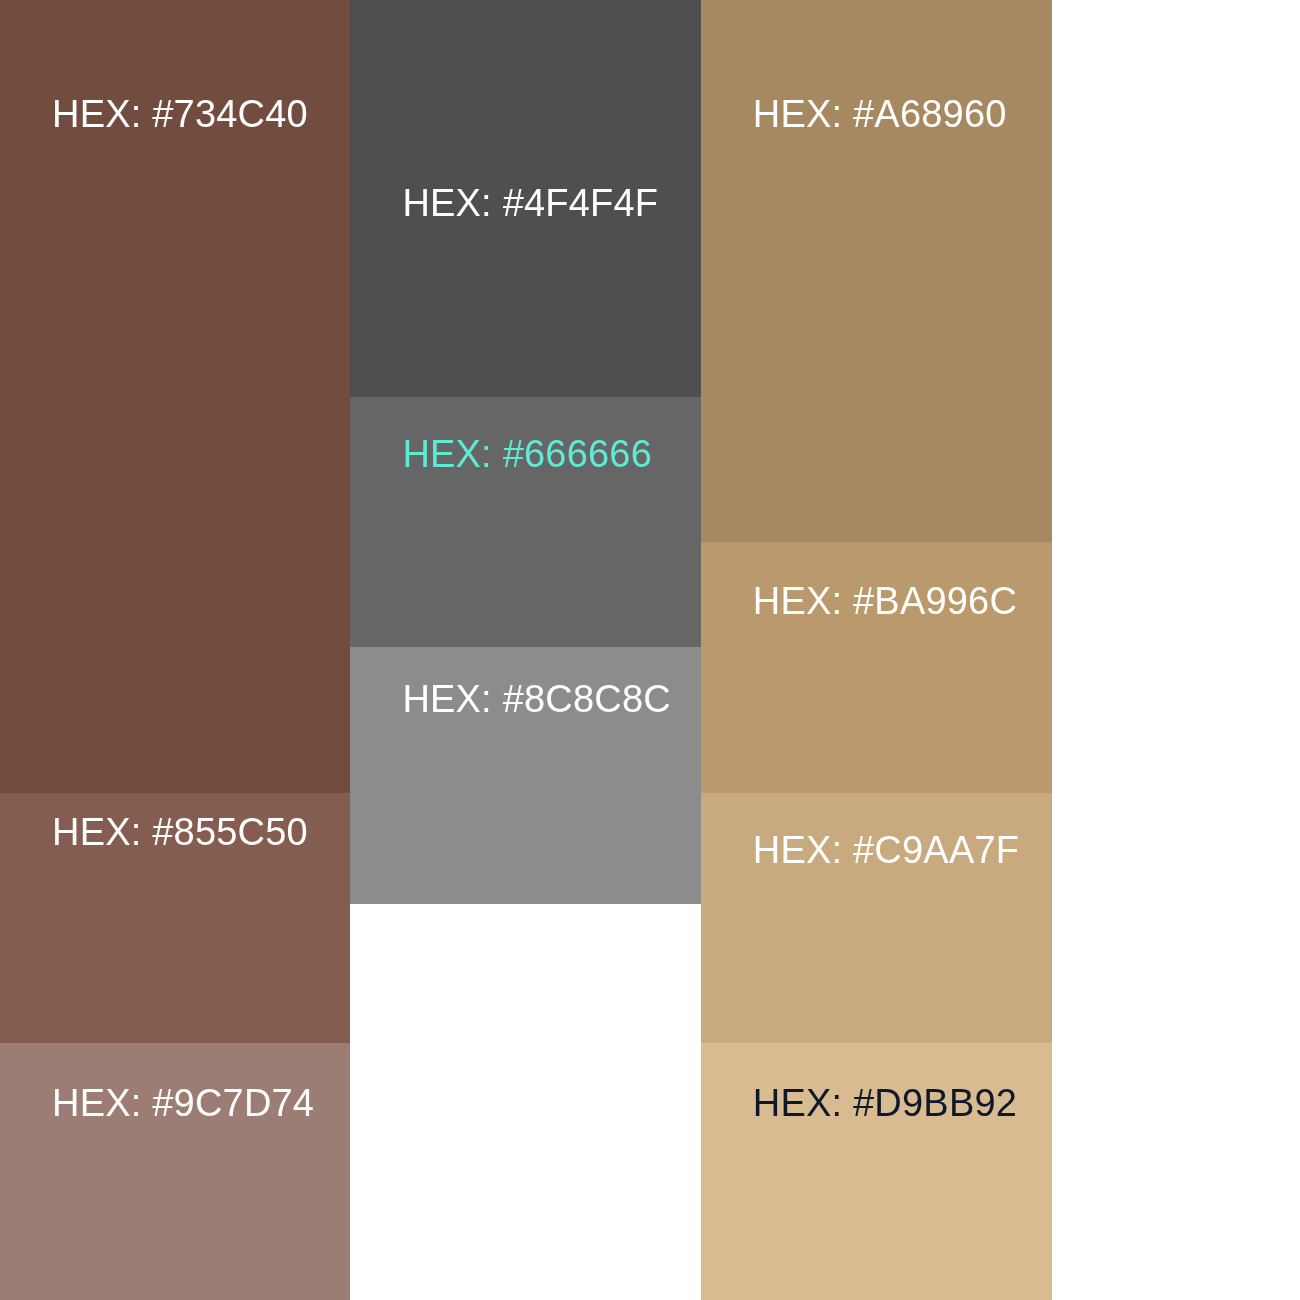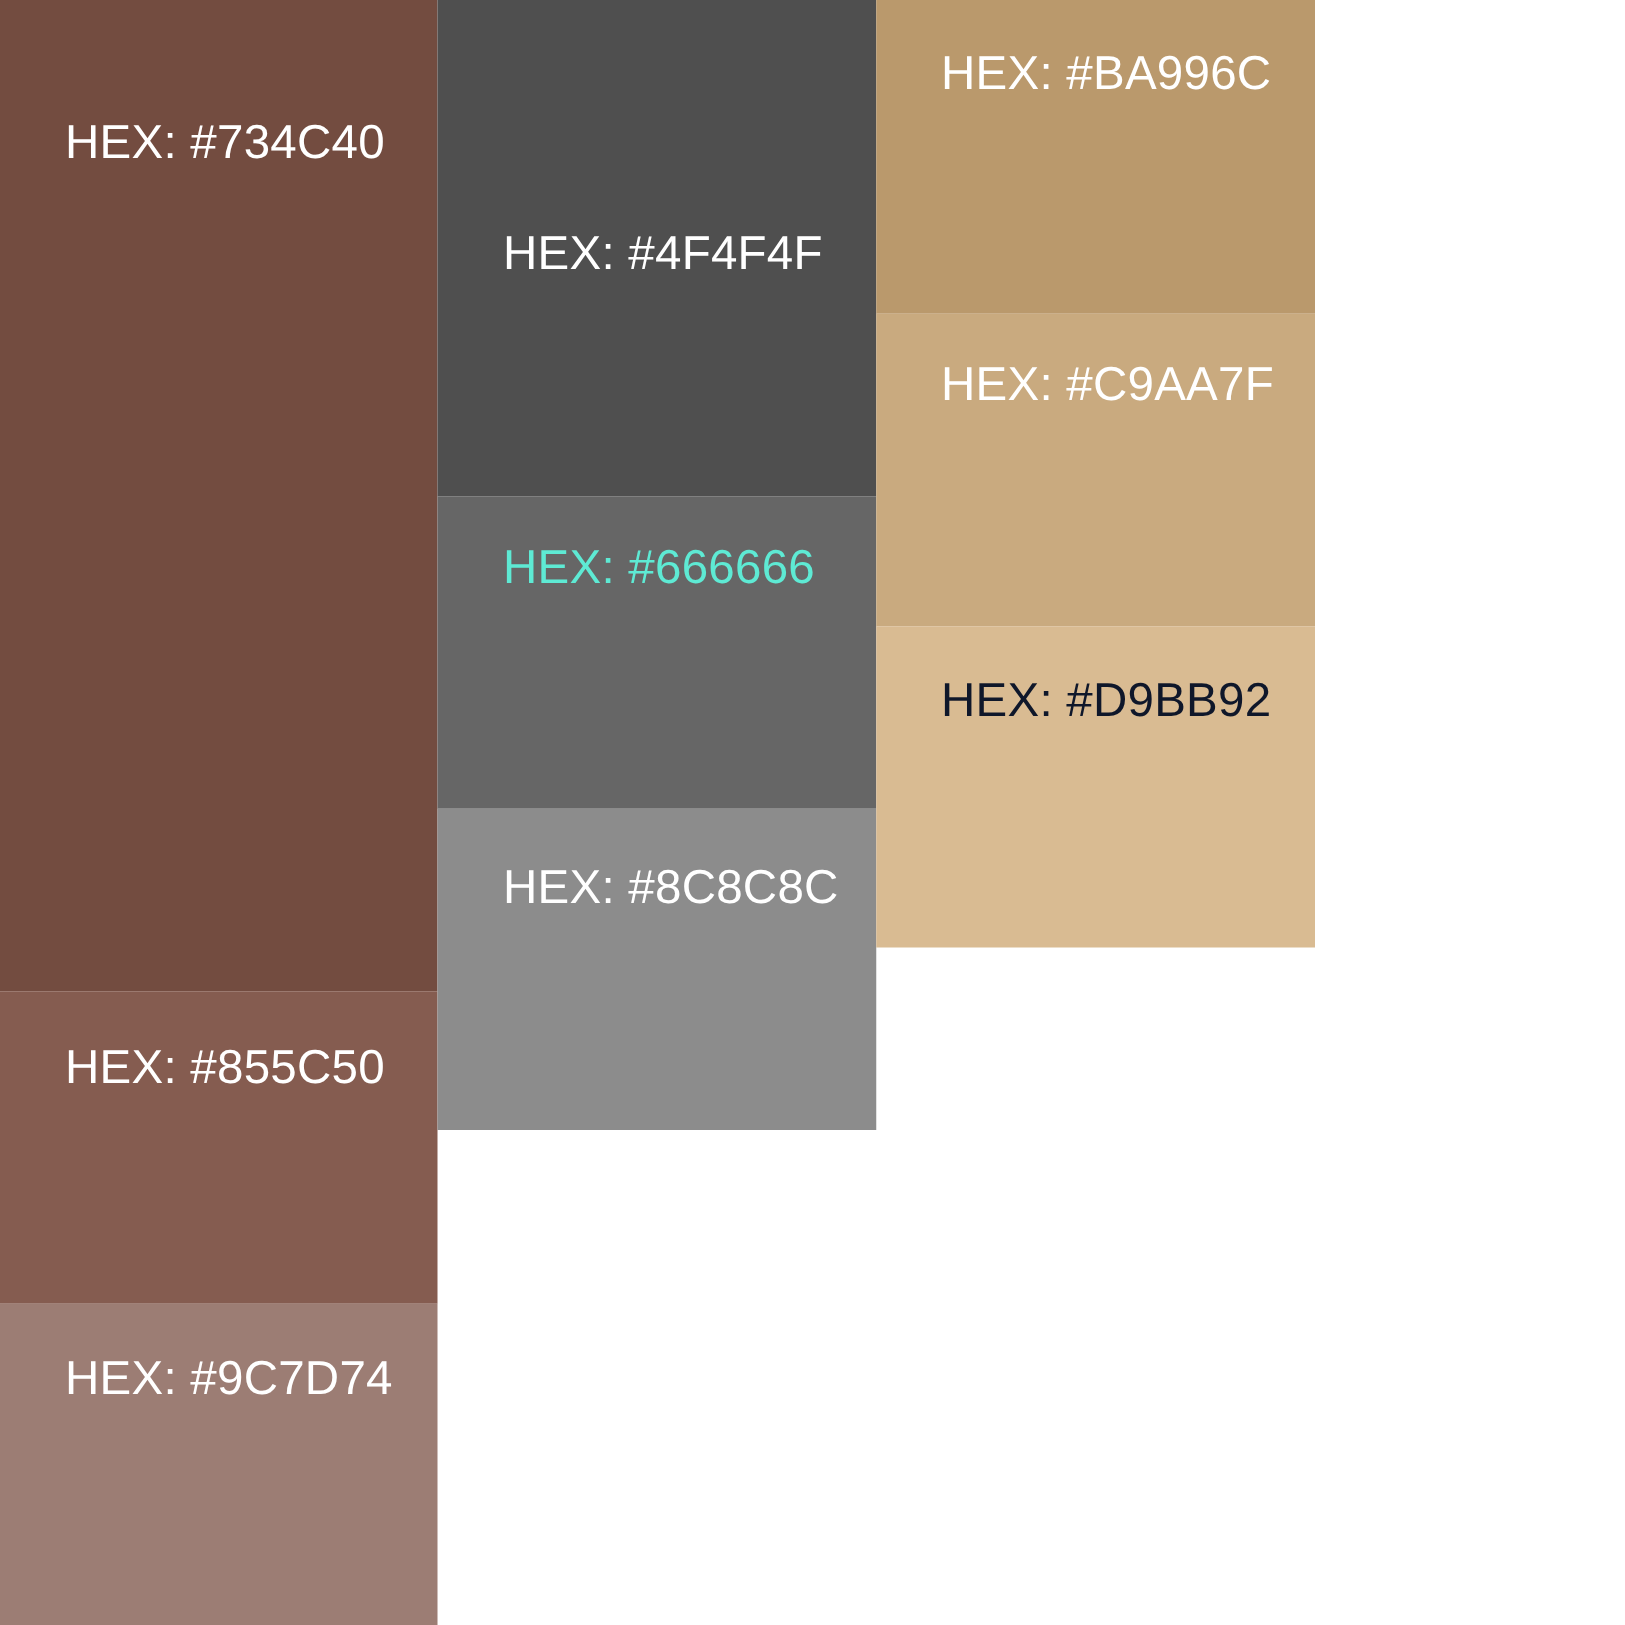--- a/index.html
+++ b/index.html
@@ -48,38 +48,41 @@
 </style>
 </head>
 <body>
 
 <div id="palette-board" style="width: 1052px; height: 1300px;">
     <div class="palette-column" style="width: 433px;">
       <div class="swatch" style="height: 793px; background-color: rgb(115, 76, 64);">
         <span class="swatch-label" style="top: 95px; left: 52px; color: rgb(255, 255, 255); font-size: 38px;">HEX: #734C40</span>
       </div>
       <div class="swatch" style="height: 250px; background-color: rgb(133, 92, 80);">
-        <span class="swatch-label" style="top: 42px; left: 52px; color: rgb(255, 255, 255); font-size: 38px;">HEX: #855C50</span>
+        <span class="swatch-label" style="top: 20px; left: 52px; color: rgb(255, 255, 255); font-size: 38px;">HEX: #855C50</span>
       </div>
       <div class="swatch" style="height: 257px; background-color: rgb(156, 125, 116);">
         <span class="swatch-label" style="top: 41px; left: 52px; color: rgb(255, 255, 255); font-size: 38px;">HEX: #9C7D74</span>
       </div>
     </div>
     <div class="palette-column" style="width: 433px;">
       <div class="swatch" style="height: 397px; background-color: rgb(79, 79, 79);">
         <span class="swatch-label" style="top: 184px; left: 52px; color: rgb(255, 255, 255); font-size: 38px;">HEX: #4F4F4F</span>
       </div>
       <div class="swatch" style="height: 250px; background-color: rgb(102, 102, 102);">
         <span class="swatch-label" style="top: 38px; left: 52px; color: #5eead4; font-size: 38px;">HEX: #666666</span>
       </div>
       <div class="swatch" style="height: 257px; background-color: rgb(140, 140, 140);">
-        <span class="swatch-label" style="top: 44px; left: 52px; color: rgb(255, 255, 255); font-size: 38px; text-align: center;">HEX: #8C8C8C</span>
+        <span class="swatch-label" style="top: 33px; left: 52px; color: rgb(255, 255, 255); font-size: 38px; text-align: center;">HEX: #8C8C8C</span>
       </div>
     </div>
     <div class="palette-column" style="width: 434px;">
+      <div class="swatch" style="height: 542px; background-color: rgb(166, 137, 96);">
+        <span class="swatch-label" style="top: 95px; left: 52px; color: rgb(255, 255, 255); font-size: 38px;">HEX: #A68960</span>
+      </div>
       <div class="swatch" style="height: 251px; background-color: rgb(186, 153, 108);">
         <span class="swatch-label" style="top: 40px; left: 52px; color: rgb(255, 255, 255); font-size: 38px;">HEX: #BA996C</span>
       </div>
       <div class="swatch" style="height: 250px; background-color: rgb(201, 170, 127);">
         <span class="swatch-label" style="top: 38px; left: 52px; color: rgb(255, 255, 255); font-size: 38px;">HEX: #C9AA7F</span>
       </div>
       <div class="swatch" style="height: 257px; background-color: rgb(217, 187, 146);">
         <span class="swatch-label" style="top: 41px; left: 52px; color: #0f172a; font-size: 38px;">HEX: #D9BB92</span>
       </div>
     </div>

